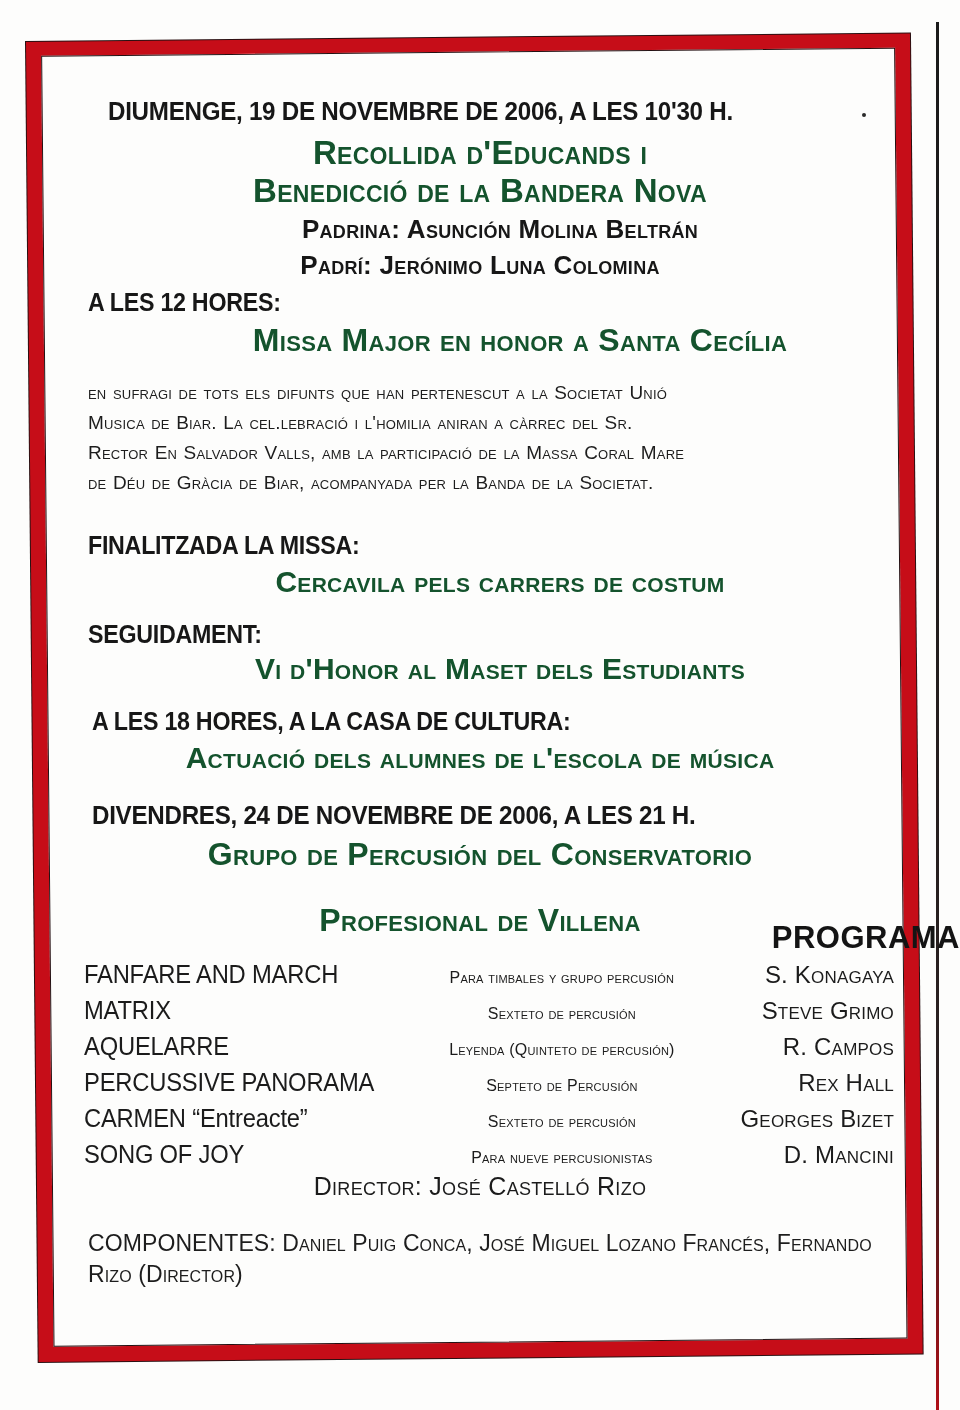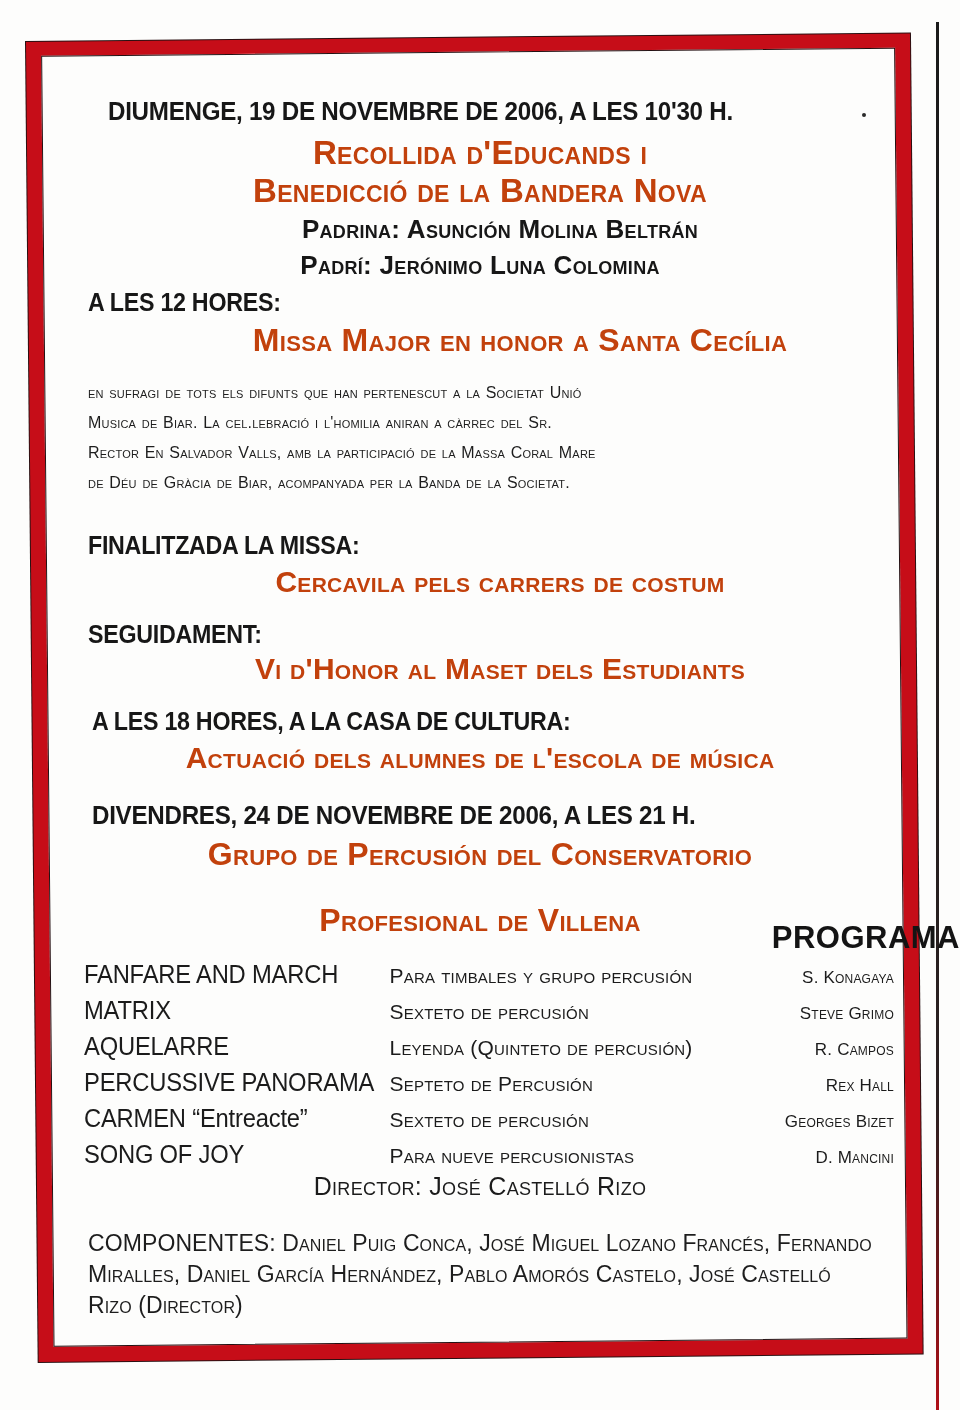--- a/index.html
+++ b/index.html
@@ -75,39 +75,39 @@
   .hl-black {
     color: #171717;
     font-family: "Liberation Sans", sans-serif;
     font-weight: bold;
     letter-spacing: -0.3px;
     transform: scaleX(0.93);
     transform-origin: left center;
     white-space: nowrap;
   }
   .hl-red {
-    color: #c2410c;
+    color: #14532d;
     font-family: "Liberation Sans", sans-serif;
     font-weight: bold;
     font-variant: small-caps;
     letter-spacing: 0.3px;
     white-space: nowrap;
   }
   .center { text-align: center; }
 
   
   .body-copy {
     position: absolute;
     left: 88px;
     top: 378px;
     width: 804px;
     color: #1d1d1d;
     font-family: "Liberation Sans", sans-serif;
     font-variant: small-caps;
-    font-size: 16px;
+    font-size: 19px;
     line-height: 30px;
     letter-spacing: 0.2px;
     text-align: justify;
     word-spacing: 1px;
   }
   .body-copy .ln { display: block; white-space: nowrap; }
 
   
   .programa-title {
     position: absolute;
@@ -138,30 +138,30 @@
     text-align: left;
     font-size: 25px;
     font-weight: normal;
     letter-spacing: -0.2px;
     transform: scaleX(0.95);
     transform-origin: left center;
     white-space: nowrap;
   }
   td.formacion {
     width: 350px;
-    text-align: left;
-    font-size: 21px;
+    text-align: center;
+    font-size: 16px;
     font-variant: small-caps;
     letter-spacing: 0.2px;
     white-space: nowrap;
   }
   td.autor {
     width: 160px;
     text-align: right;
-    font-size: 17px;
+    font-size: 24px;
     font-variant: small-caps;
     letter-spacing: 0.2px;
     white-space: nowrap;
   }
 
   .director-line {
     position: absolute;
     left: 0; top: 1172px;
     width: 960px;
     text-align: center;
@@ -298,18 +298,17 @@
           <td class="formacion">Para nueve percusionistas</td>
           <td class="autor">D. Mancini</td>
         </tr>
       </tbody>
     </table>
 
     <div class="director-line">Director: José Castelló Rizo</div>
 
     <div class="componentes">
       <span class="ln">COMPONENTES: Daniel Puig Conca, José Miguel Lozano Francés, Fernando</span>
-      <span class="ln">Miralles, Daniel García Hernández, Pablo Amorós Castelo, José Castelló</span>
       <span class="ln">Rizo (Director)</span>
     </div>
 
   </div>
 </div>
 
 </body></html>

